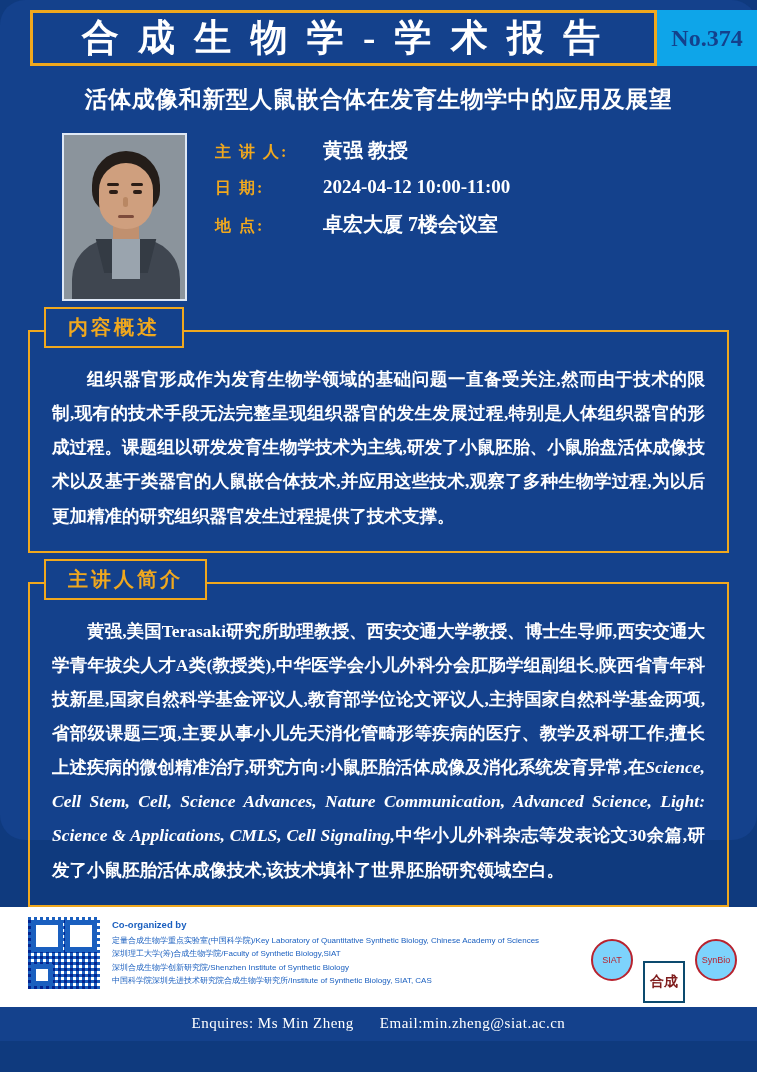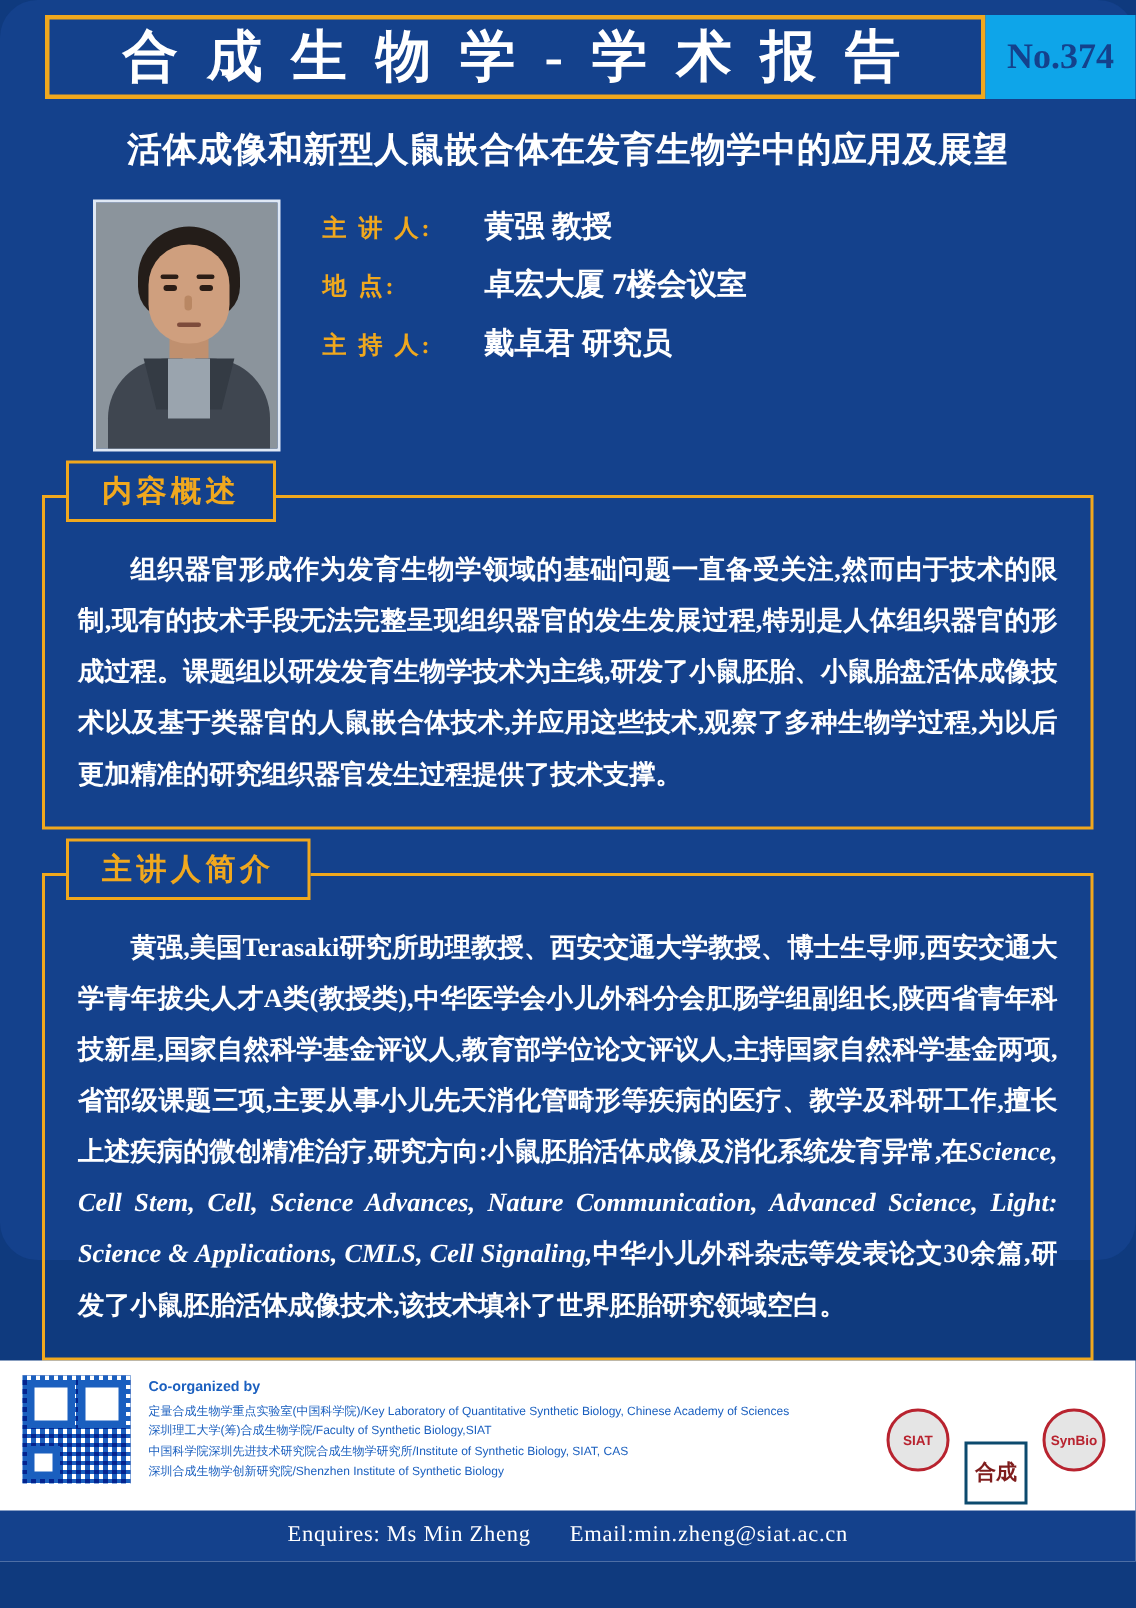--- a/index.html
+++ b/index.html
@@ -188,21 +188,21 @@
     background: #ffffff;
     height: 152px;
     position: relative;
     display: flex;
     flex-direction: column;
   }
   .footer-top {
     flex: 1;
     display: flex;
     align-items: flex-start;
-    padding: 10px 14px 0 15px;
+    padding: 10px 14px 0 28px;
   }
   .qr {
     width: 72px; height: 72px;
     margin-right: 12px;
     background:
       repeating-linear-gradient(90deg,#1a5fbf 0 3px,#ffffff 3px 6px),
       repeating-linear-gradient(0deg,#1a5fbf 0 3px,#ffffff 3px 6px);
     background-blend-mode: multiply;
     position: relative;
     flex: none;
@@ -229,23 +229,23 @@
     align-items: center;
     gap: 10px;
     padding-right: 6px;
     align-self: flex-end;
     padding-bottom: 4px;
   }
   .logo-circle {
     width: 42px; height: 42px; border-radius: 50%;
     border: 2px solid #b8232f;
     color: #b8232f;
-    font-size: 9px; font-weight: bold;
+    font-size: 9px; font-weight: normal;
     display: flex; align-items: center; justify-content: center;
-    background: #e5e5e5;
+    background: #7dd3fc;
   }
   .logo-square {
     width: 42px; height: 42px;
     border: 2px solid #0c4a6e;
     color: #7f1d1d;
     font-size: 14px; font-weight: bold;
     display: flex; align-items: center; justify-content: center;
     background: #fff;
     margin-top: 44px;
   }
@@ -294,26 +294,26 @@
         <div class="p-nose"></div>
         <div class="p-mouth"></div>
       </div>
     </div>
     <div class="details">
       <div class="row">
         <div class="row-label">主 讲 人:</div>
         <div class="row-value">黄强 教授</div>
       </div>
       <div class="row">
+        <div class="row-label">日      期:</div>
+        <div class="row-value plain">2024-04-12  10:00-11:00</div>
+      </div>
+      <div class="row">
         <div class="row-label">地      点:</div>
         <div class="row-value">卓宏大厦 7楼会议室</div>
-      </div>
-      <div class="row">
-        <div class="row-label">主 持 人:</div>
-        <div class="row-value">戴卓君 研究员</div>
       </div>
     </div>
   </div>
 
   <div class="section">
     <div class="section-title">内容概述</div>
     <div class="section-body">
       <p>组织器官形成作为发育生物学领域的基础问题一直备受关注,然而由于技术的限制,现有的技术手段无法完整呈现组织器官的发生发展过程,特别是人体组织器官的形成过程。课题组以研发发育生物学技术为主线,研发了小鼠胚胎、小鼠胎盘活体成像技术以及基于类器官的人鼠嵌合体技术,并应用这些技术,观察了多种生物学过程,为以后更加精准的研究组织器官发生过程提供了技术支撑。</p>
     </div>
   </div>
@@ -327,22 +327,22 @@
 
   <div class="footer">
     <div class="footer-top">
       <div class="qr">
           <div class="qr-b"></div>
         </div>
       <div class="org">
         <div class="org-head">Co-organized by</div>
         <div>定量合成生物学重点实验室(中国科学院)/Key Laboratory of Quantitative Synthetic Biology, Chinese Academy of Sciences</div>
         <div>深圳理工大学(筹)合成生物学院/Faculty of Synthetic Biology,SIAT</div>
+        <div>深圳合成生物学创新研究院/Shenzhen Institute of Synthetic Biology</div>
         <div>中国科学院深圳先进技术研究院合成生物学研究所/Institute of Synthetic Biology, SIAT, CAS</div>
-        <div>深圳合成生物学创新研究院/Shenzhen Institute of Synthetic Biology</div>
       </div>
       <div class="logos">
         <div class="logo-circle">SIAT</div>
         <div class="logo-square">合成</div>
         <div class="logo-circle">SynBio</div>
       </div>
     </div>
     <div class="footer-bar">
       <span>Enquires: Ms Min Zheng</span>
       <span class="gap"></span>

